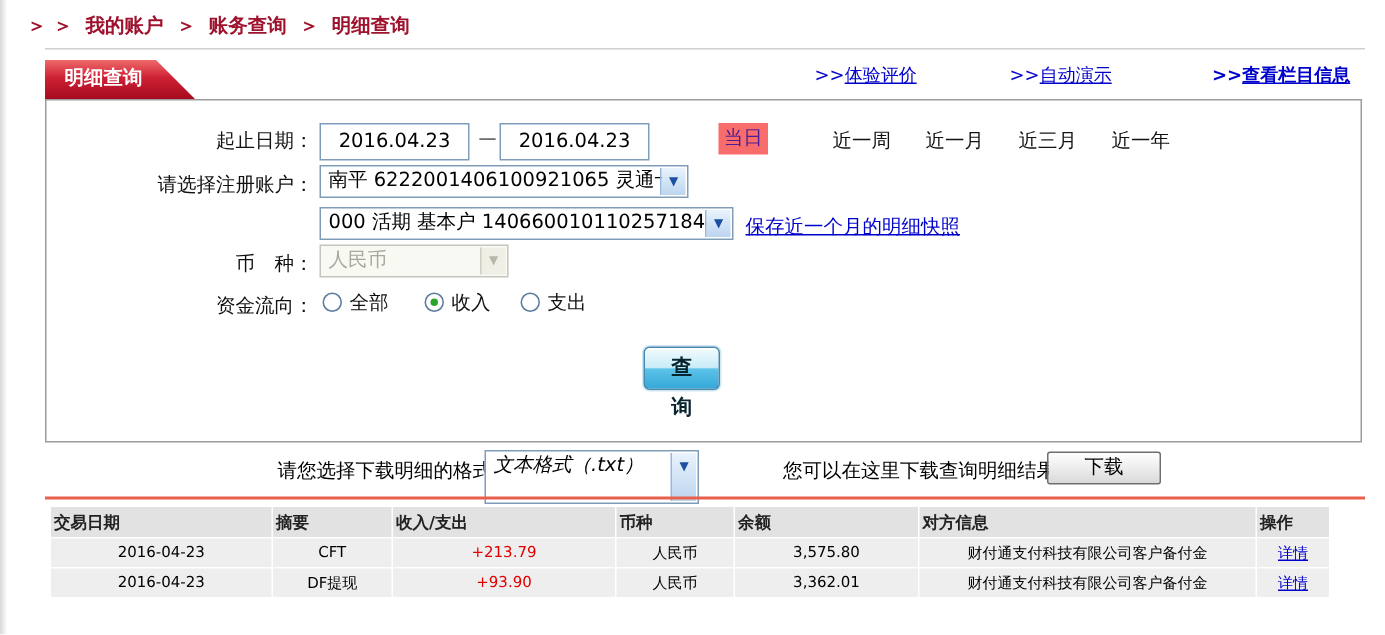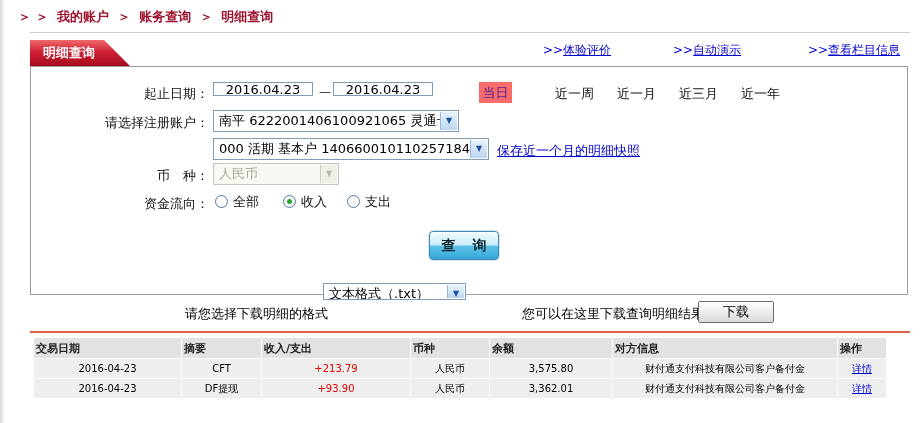--- a/index.html
+++ b/index.html
@@ -21,30 +21,30 @@
 
   
   #tab { left:30px; top:40px; width:100px; height:26px;
     background:linear-gradient(#ef6a6a 0%, #cf2136 45%, #a60a1e 100%);
     clip-path:polygon(0 0, 74px 0, 100px 26px, 0 26px);
     color:#fff; font-weight:bold; font-size:13px; line-height:26px; padding-left:13px; }
 
   
   .hlink { top:42px; color:#0000cc; font-size:12px; cursor:pointer; white-space:nowrap; }
   .hlink .lbl { text-decoration:underline; }
-  #hlink-0 { left:543px; } #hlink-1 { left:673px; } #hlink-2 { left:808px; }
+  #hlink-0 { left:543px; } #hlink-1 { left:673px; } #hlink-2 { left:808px;font-weight:bold; }
 
   
   #panel { left:30px; top:66px; width:878px; height:229px; border:1px solid #9c9c9c; background:#fff; }
 
   .form-label { position:absolute; width:178px; text-align:right; font-size:13px; color:#111; }
 
   
   #lbl-date { left:0; top:18px; }
-  .date-input { position:absolute; top:15px; width:100px; height:14px; border:1px solid #7f9db9;
+  .date-input { position:absolute; top:15px; width:100px; height:25px; border:1px solid #7f9db9;
     text-align:center; font-size:13px; font-family:"DejaVu Sans", sans-serif; color:#000; background:#fff; }
   #date-from { left:182px; } #date-to { left:302px; }
   #date-sep { left:288px; top:18px; color:#333; }
   #badge-today { left:448px; top:15px; width:33px; height:21px; background:#f96c6c; color:#4c1d95;
     text-align:center; line-height:21px; font-size:13px; cursor:pointer; }
   .qrange { position:absolute; top:18px; font-size:13px; color:#111; cursor:pointer; }
   #qr-0 { left:524px; } #qr-1 { left:586px; } #qr-2 { left:648px; } #qr-3 { left:710px; }
 
   
   .xpselect { position:absolute; height:22px; border:1px solid #7f9db9; background:#fff;
@@ -64,29 +64,29 @@
   
   #lbl-flow { left:0; top:128px; }
   .radio-opt { position:absolute; top:126px; cursor:pointer; font-size:13px; color:#111; }
   #rad-0 { left:184px; } #rad-1 { left:252px; } #rad-2 { left:316px; }
   .rdot { display:inline-block; width:13px; height:13px; border:1px solid #5a7a9e; border-radius:50%;
     background:radial-gradient(#ffffff 55%, #dfe8f0); vertical-align:-2px; margin-right:5px; position:relative; }
   .rdot.selected::after { content:""; position:absolute; left:3px; top:3px; width:5px; height:5px;
     border-radius:50%; background:#2ca42c; }
 
   
-  #btn-query { left:398px; top:164px; width:70px; height:29px; border:1px solid #4a86ad; border-radius:4px;
+  #btn-query { left:398px; top:164px; width:51px; height:29px; border:1px solid #4a86ad; border-radius:4px;
     background:linear-gradient(#f2fbfe 0%, #c9ecf8 48%, #5cc2e8 52%, #35a8d8 100%);
     box-shadow:0 0 0 1px #cfe7f2, inset 0 1px 0 #ffffff;
     font-size:14px; font-weight:bold; color:#08242e; text-align:center; line-height:27px;
     letter-spacing:6px; padding-left:6px; cursor:pointer; }
 
   
   #dl-label { left:185px; top:305px; font-size:13px; }
-  #sel-format { left:323px; top:283px; width:143px; height:17px; }
+  #sel-format { left:323px; top:300px; width:143px; height:36px;font-style:italic; }
   #dl-hint { left:522px; top:305px; font-size:13px; }
   #btn-download { left:698px; top:301px; width:76px; height:22px; border:1px solid #6e6e6e; border-radius:2px;
     background:linear-gradient(#ffffff,#dadada); text-align:center; line-height:20px; font-size:13px; cursor:pointer; }
 
   #red-rule { left:30px; top:331px; width:880px; height:2px; background:#e8604c; }
 
   
   #detail-table { left:33px; top:337px; border-collapse:separate; border-spacing:1px; }
   #detail-table th { background:#e2e2e2; font-weight:bold; font-size:11px; color:#222;
     height:20px; text-align:left; padding:0 2px; }

